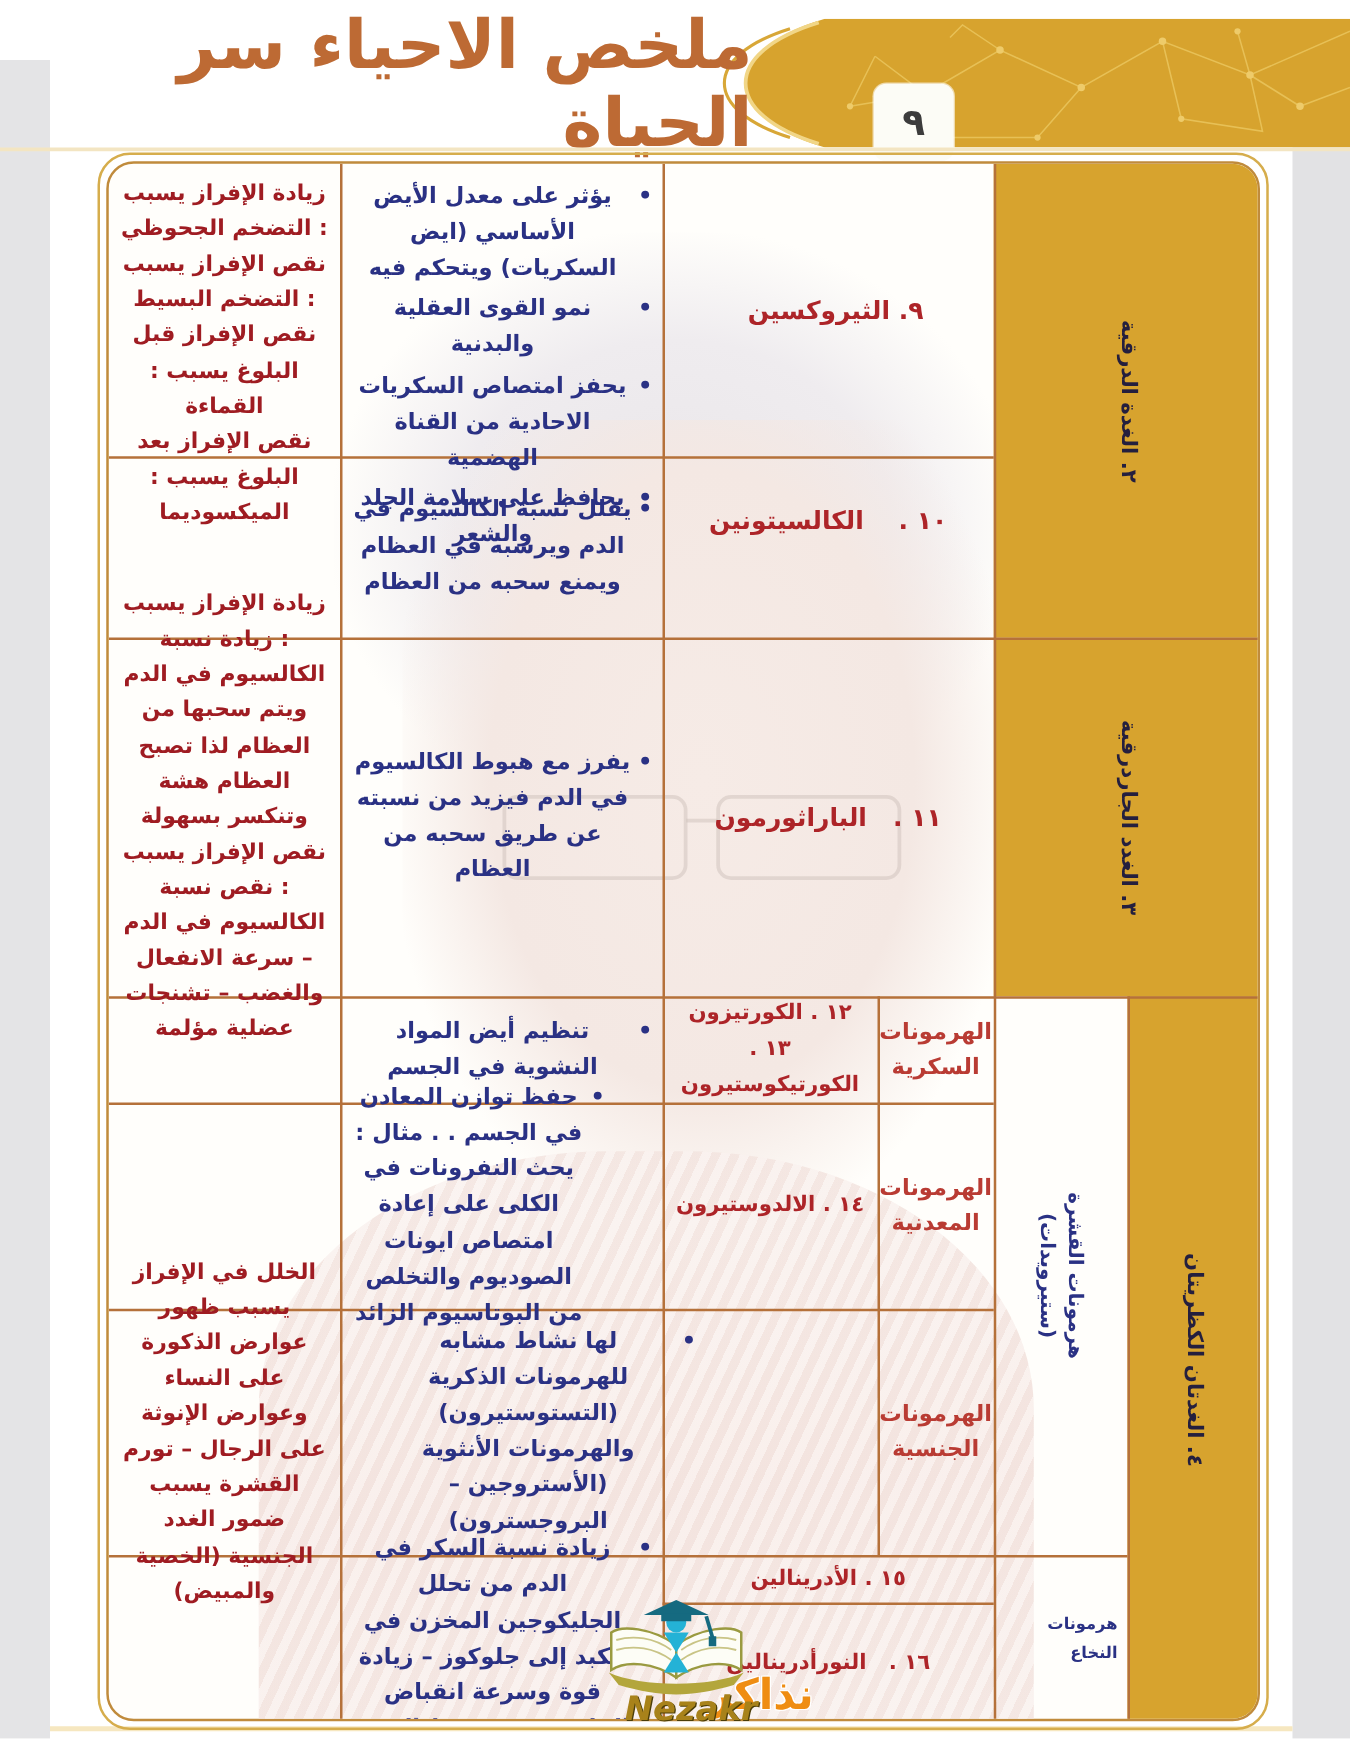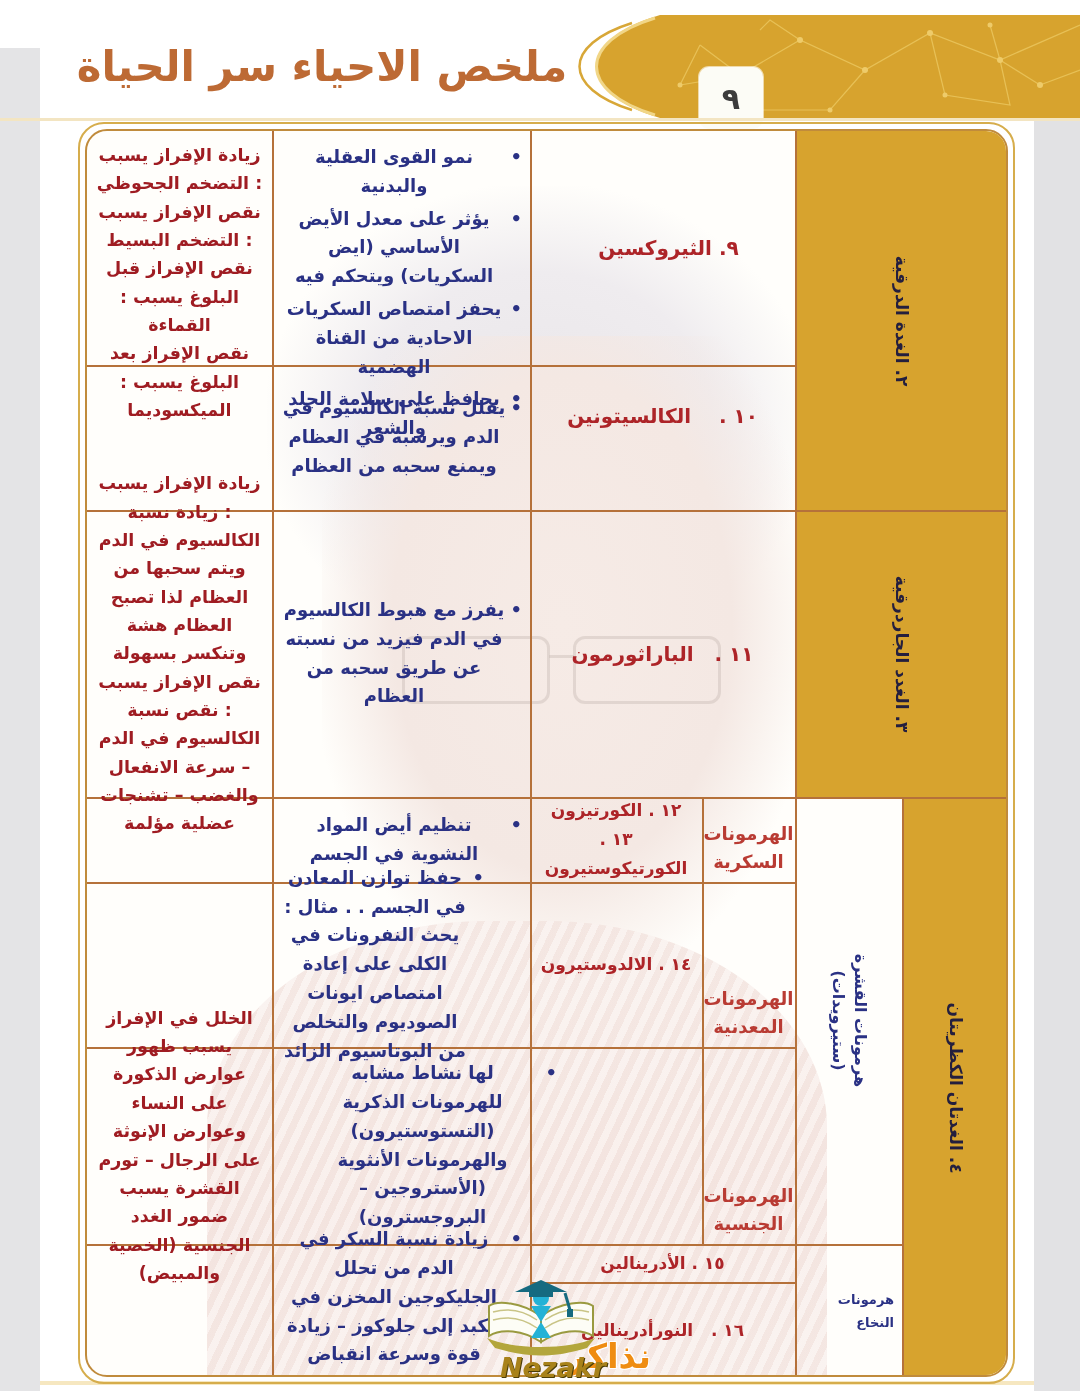--- a/index.html
+++ b/index.html
@@ -21,21 +21,21 @@
   .strip{position:absolute;background:#e4e4e6;}
   .strip-left{left:0;top:48px;width:40px;height:1343px;}
   .strip-right{left:1034px;top:118px;width:46px;height:1273px;background:#e2e2e4;}
   .bottom-rule{position:absolute;left:40px;top:1381px;width:994px;height:4px;background:#f6e7c0;}
 
   
   .header{position:absolute;left:0;top:15px;width:1080px;height:103px;}
   .header svg{position:absolute;left:0;top:0;}
   .header-underline{position:absolute;left:0;top:118px;width:1080px;height:3px;background:#f3e5c2;}
   .page-title{position:absolute;left:42px;top:15px;width:560px;height:103px;display:flex;align-items:center;justify-content:center;
-    color:var(--title);font-size:42px;font-weight:bold;letter-spacing:0;}
+    color:var(--title);font-size:54px;font-weight:bold;letter-spacing:0;}
   .num-tab{position:absolute;left:699px;top:52px;width:64px;height:62px;background:#fcfcf6;border-radius:10px;
     display:flex;align-items:center;justify-content:center;font-size:30px;color:#3c3c3c;font-weight:bold;box-shadow:0 0 0 1px rgba(255,255,255,.6);}
 
   
   .frame-outer{position:absolute;left:78px;top:122px;width:937px;height:1262px;border:2px solid #d6ad4c;border-radius:26px;}
   .frame{position:absolute;left:85px;top:129px;width:923px;height:1248px;border:2px solid #c08b3c;border-radius:22px;overflow:hidden;background:#fffefb;}
 
   
   .wm{position:absolute;z-index:1;pointer-events:none;}
   .wm-hair{left:180px;top:55px;width:545px;height:430px;background:radial-gradient(ellipse at 50% 55%,#e9e6e9 0%,#efecef 45%,rgba(255,255,255,0) 72%);}
@@ -59,21 +59,21 @@
 
   
   .cell{position:absolute;z-index:4;display:flex;flex-direction:column;align-items:center;justify-content:center;padding:6px 8px;}
   .top{justify-content:flex-start;padding-top:10px;}
   .red{color:var(--red);font-weight:bold;font-size:17.5px;line-height:1.62;text-align:center;}
   .blue{color:var(--blue);font-weight:bold;font-size:18px;line-height:1.6;text-align:center;}
   .fni{position:relative;padding:0 16px 0 2px;margin:2px 0;}
   .fni::before{content:"•";position:absolute;right:0;top:0;}
   .hname{color:var(--hred);font-weight:bold;font-size:20px;text-align:center;line-height:1.7;}
   .hname-sm{font-size:17px;}
-  .cat{color:var(--catred);font-weight:bold;font-size:18px;line-height:1.55;text-align:center;justify-content:flex-end;}
+  .cat{color:var(--catred);font-weight:bold;font-size:18px;line-height:1.55;text-align:center;}
   .steroid-rot{transform:rotate(90deg);white-space:nowrap;text-align:center;color:var(--blue);font-weight:bold;font-size:16px;line-height:1.4;}
   .medulla{color:var(--blue);font-weight:bold;font-size:13px;line-height:1.7;text-align:right;}
 
   
   .logo{position:absolute;left:478px;top:1278px;width:215px;height:110px;z-index:10;}
   .logo svg{position:absolute;left:5px;top:0;}
   .brand-ar{position:absolute;left:88px;top:58px;width:125px;color:#ef8d12;font-size:34px;font-weight:bold;text-align:left;
     text-shadow:1px 1px 0 #fff,-1px -1px 0 #fff,1px -1px 0 #fff,-1px 1px 0 #fff;}
   .brand-en{position:absolute;left:8px;top:74px;width:120px;color:#a8821a;font-size:27px;font-weight:bold;font-style:italic;
     text-shadow:1px 1px 0 #4c3e08;}
@@ -154,22 +154,22 @@
     <div class="hl" style="left:0;top:1113px;width:815px;"></div>
     <div class="hl" style="left:443px;top:1151px;width:265px;"></div>
 
     <div class="cell red top" style="left:0;top:0;width:185px;height:234px;">
       <div>زيادة الإفراز يسبب : التضخم الجحوظي</div>
       <div>نقص الإفراز يسبب : التضخم البسيط</div>
       <div>نقص الإفراز قبل البلوغ يسبب : القماءة</div>
       <div>نقص الإفراز بعد البلوغ يسبب : الميكسوديما</div>
     </div>
     <div class="cell blue top" style="left:185px;top:0;width:258px;height:234px;">
+      <div class="fni">يؤثر على معدل الأيض الأساسي (ايض السكريات) ويتحكم فيه</div>
       <div class="fni">نمو القوى العقلية والبدنية</div>
-      <div class="fni">يؤثر على معدل الأيض الأساسي (ايض السكريات) ويتحكم فيه</div>
       <div class="fni">يحفز امتصاص السكريات الاحادية من القناة الهضمية</div>
       <div class="fni">يحافظ على سلامة الجلد والشعر</div>
     </div>
     <div class="cell hname" style="left:443px;top:0;width:265px;height:234px;padding-left:20px;">
       <div>٩. الثيروكسين</div>
     </div>
 
     <div class="cell blue" style="left:185px;top:234px;width:258px;height:145px;">
       <div class="fni">يقلل نسبة الكالسيوم في الدم ويرسبه في العظام ويمنع سحبه من العظام</div>
     </div>

